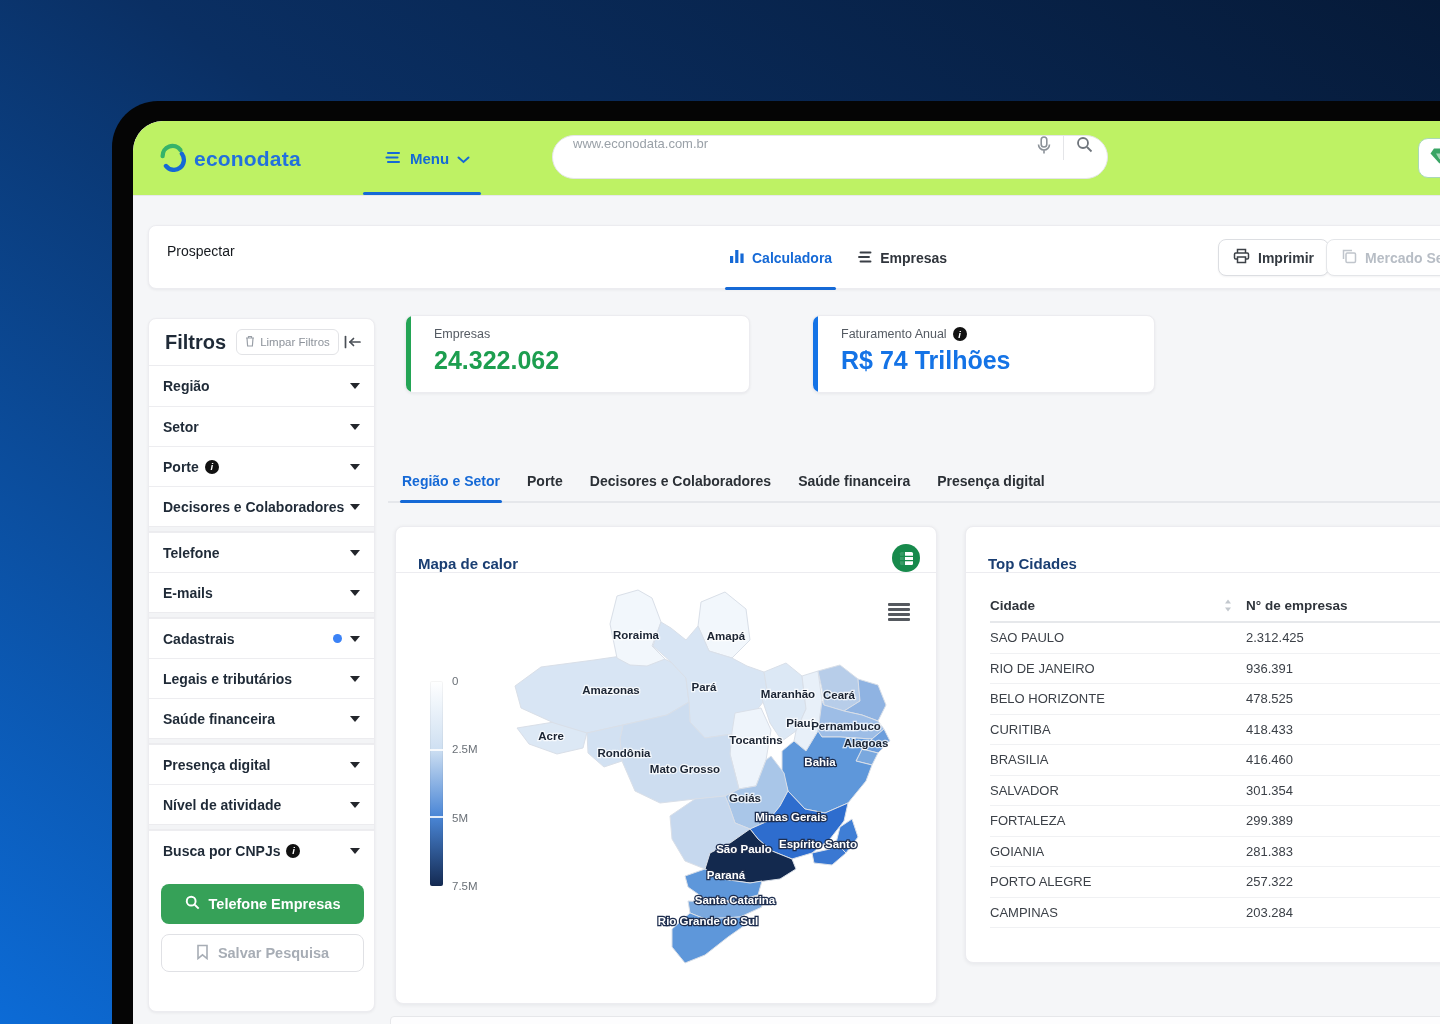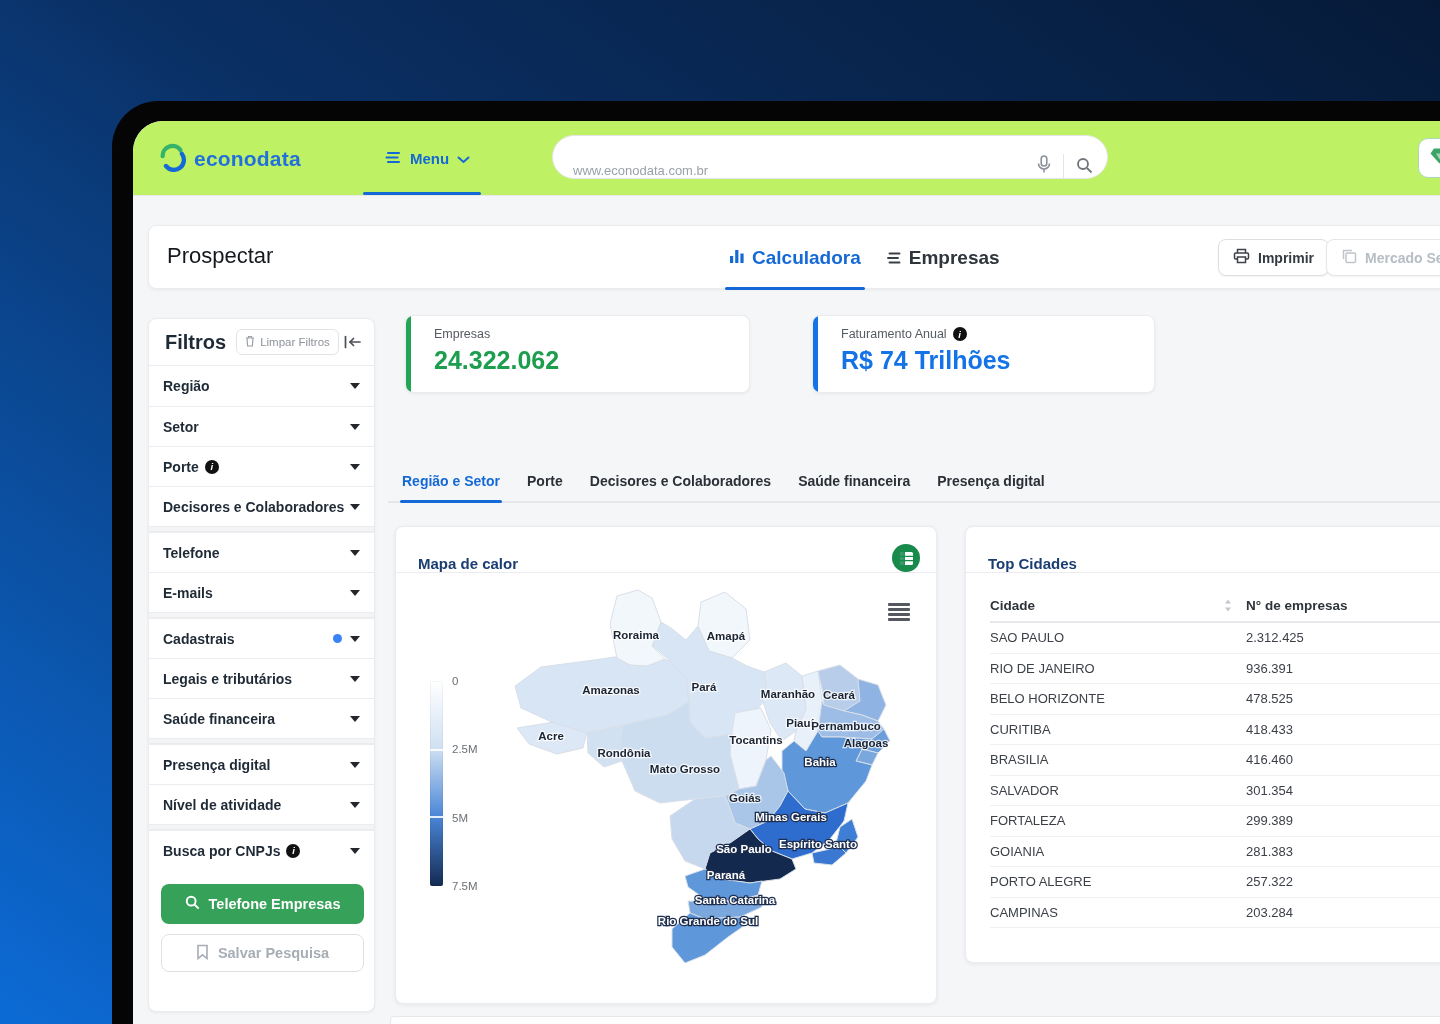--- a/index.html
+++ b/index.html
@@ -8,31 +8,31 @@
   .frame { position:absolute; left:112px; top:101px; right:-60px; bottom:-60px; background:#050505; border-top-left-radius:46px; }
   .app { position:absolute; left:21px; top:20px; right:60px; bottom:60px; background:#f5f6f8; border-top-left-radius:30px; overflow:hidden; }
 
   
   .topbar { position:absolute; left:0; right:0; top:0; height:75px; background:#bef264; border-bottom:1px solid #e7e8ea; border-top-left-radius:30px; }
   .logo { position:absolute; left:24px; top:0; height:75px; display:flex; align-items:center; gap:7px; }
   .logo-text { font-size:21px; font-weight:bold; color:#2270dd; letter-spacing:.2px; }
   .nav-menu { position:absolute; left:252px; top:0; height:75px; display:flex; align-items:center; gap:8px; cursor:pointer; }
   .nav-menu-label { color:#1569d6; font-weight:bold; font-size:15px; }
   .nav-underline { position:absolute; left:230px; bottom:0; width:118px; height:3px; background:#1569d6; border-radius:2px; }
-  .searchbar { position:absolute; left:419px; top:14px; width:556px; height:44px; border:1px solid #e4e5e8; border-radius:24px; background:#fff; display:flex; align-items:flex-end; padding:0 14px 0 20px; }
+  .searchbar { position:absolute; left:419px; top:14px; width:556px; height:44px; border:1px solid #e4e5e8; border-radius:24px; background:#fff; display:flex; align-items:flex-start; padding:0 14px 0 20px; }
   .searchbar input { flex:1; border:none; outline:none; font-size:13px; color:#444; font-family:inherit; background:transparent; }
   .searchbar input::placeholder { color:#9aa1a8; }
   .search-divider { width:1px; height:24px; background:#e4e5e8; margin:0 12px; }
   .gem-btn { position:absolute; left:1285px; top:17px; width:140px; height:40px; border:1.5px solid #a9d8b8; border-radius:10px; background:#fff; display:flex; align-items:center; padding-left:10px; }
 
   
   .pagebar { position:absolute; left:15px; right:-10px; top:104px; height:64px; background:#fff; border:1px solid #ececf0; border-radius:8px; box-shadow:0 1px 3px rgba(16,24,40,.06); }
-  .page-title { position:absolute; left:18px; top:17px; font-size:22px; color:#15191e; font-weight:400; }
+  .page-title { position:absolute; left:18px; top:17px; font-size:14px; color:#15191e; font-weight:400; }
   .pagebar-tabs { position:absolute; left:580px; top:0; height:64px; display:flex; align-items:center; gap:26px; }
-  .ptab { display:flex; align-items:center; gap:7px; font-size:19px; font-weight:bold; color:#30353c; cursor:pointer; height:64px; position:relative; }
+  .ptab { display:flex; align-items:center; gap:7px; font-size:14px; font-weight:bold; color:#30353c; cursor:pointer; height:64px; position:relative; }
   .ptab.active { color:#1569d6; }
   .ptab.active::after { content:""; position:absolute; left:-4px; right:-4px; bottom:0; height:3px; background:#1569d6; border-radius:2px; }
   .action-btn { position:absolute; top:13px; height:37px; background:#fff; border:1px solid #dcdee2; border-radius:8px; display:flex; align-items:center; gap:8px; padding:16px 14px; font-size:14px; font-weight:bold; color:#343a41; box-shadow:0 1px 2px rgba(16,24,40,.05); cursor:pointer; }
   .action-btn.disabled { color:#b7bdc5; border-color:#e4e6e9; }
 
   
   .filters { position:absolute; left:15px; top:197px; width:227px; height:694px; background:#fff; border:1px solid #ececf0; border-radius:8px; box-shadow:0 1px 3px rgba(16,24,40,.06); overflow:hidden; }
   .filters-head { height:47px; display:flex; align-items:center; padding:0 12px 0 16px; border-bottom:1px solid #ececef; }
   .filters-title { font-size:20px; font-weight:bold; color:#1f2a37; margin-right:10px; }
   .clear-btn { display:flex; align-items:center; gap:5px; border:1px solid #e2e3e6; border-radius:6px; padding:5px 8px; font-size:11.5px; color:#8d939b; background:#fff; cursor:pointer; white-space:nowrap; }

